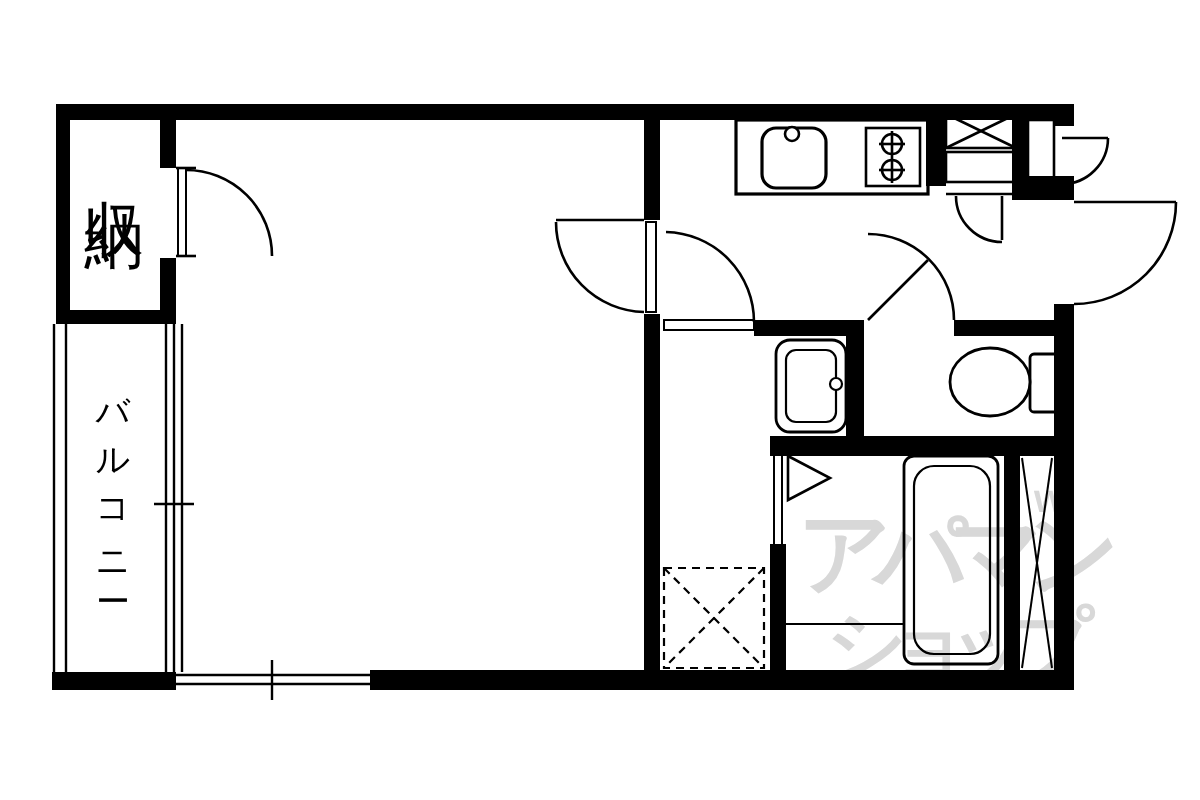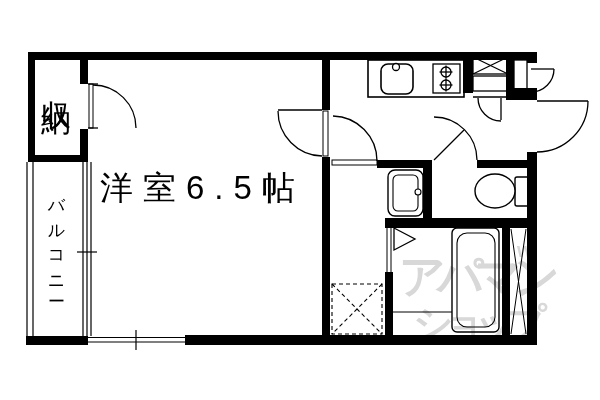--- a/index.html
+++ b/index.html
@@ -160,17 +160,16 @@
         <line x1="526" y1="229" x2="511" y2="334"></line>
       </g>
       <g stroke-width="1.1" stroke-dasharray="4 3">
         <rect x="332" y="284" width="50" height="50"></rect>
         <line x1="332" y1="284" x2="382" y2="334"></line>
         <line x1="382" y1="284" x2="332" y2="334"></line>
       </g>
     </g>
   </svg>
 
-  <div class="txt" id="main-room-label">洋室6.5帖</div>
   <div class="txt vtxt" id="closet-label">収納</div>
   <div class="txt vtxt" id="balcony-label">バルコニー</div>
 
 </div>
 
 </body></html>

